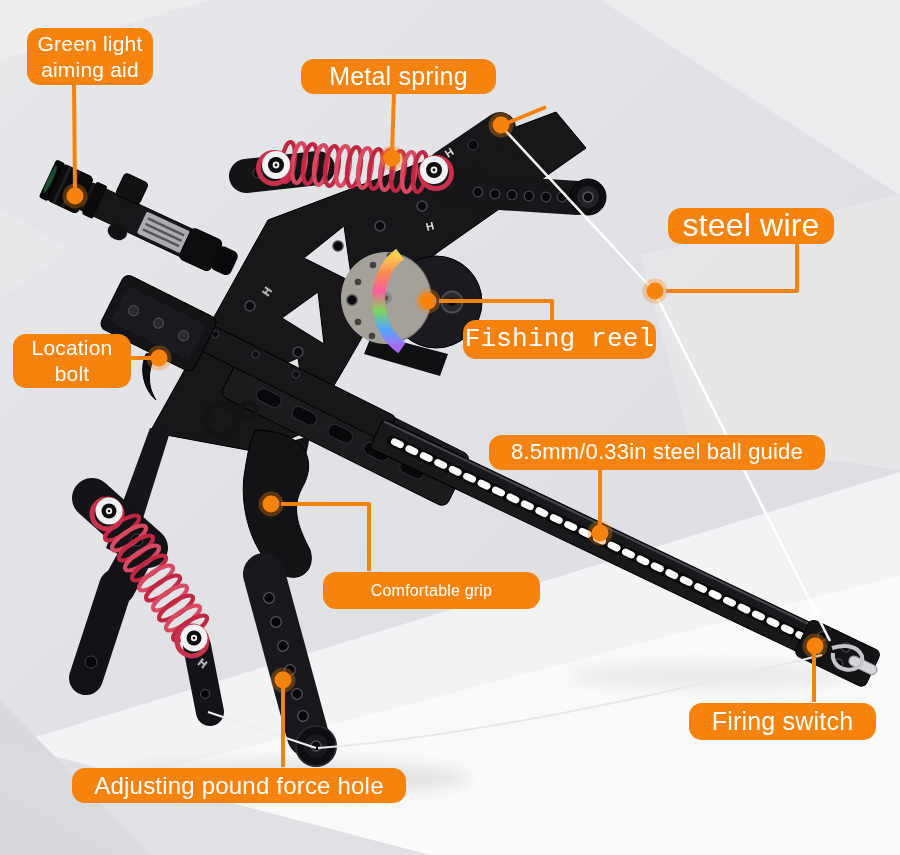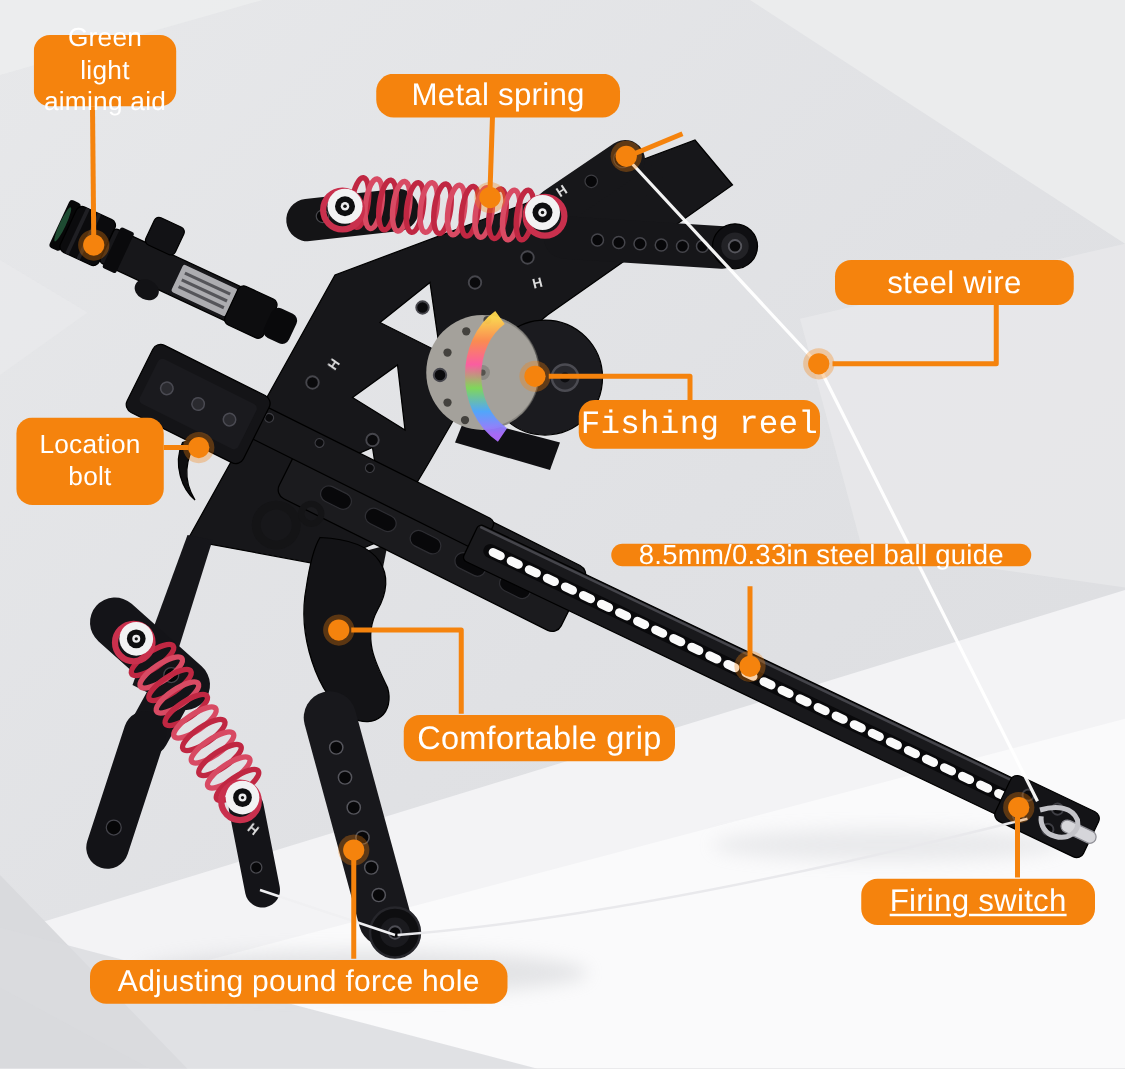--- a/index.html
+++ b/index.html
@@ -341,22 +341,22 @@
           <circle cx="815" cy="646" r="12.5" fill="#F5830D" opacity="0.32"></circle>
           <circle cx="815" cy="646" r="8.5" fill="#F5830D"></circle>
         </g>
     <g>
           <circle cx="283" cy="680" r="12.5" fill="#F5830D" opacity="0.32"></circle>
           <circle cx="283" cy="680" r="8.5" fill="#F5830D"></circle>
         </g>
   </g>
 </svg>
 
-  <div class="chip wrap" style="left:27px;  top:28px;  width:114px; height:57px; font-size:21px;">Green light aiming aid</div>
-  <div class="chip nowrap" style="left:301px; top:59px;  width:195px; height:35px; font-size:25px;border-radius:14px;">Metal spring</div>
-  <div class="chip nowrap" style="left:668px; top:208px; width:191px; height:36px; font-size:25px;">steel wire</div>
+  <div class="chip wrap" style="left:27px;  top:28px;  width:126px; height:57px; font-size:21px;">Green light aiming aid</div>
+  <div class="chip nowrap" style="left:301px; top:59px;  width:195px; height:35px; font-size:25px;">Metal spring</div>
+  <div class="chip nowrap" style="left:668px; top:208px; width:166px; height:36px; font-size:32px;">steel wire</div>
   <div class="chip nowrap" style="left:463px; top:320px; width:193px; height:39px; font-size:26px;font-family:Liberation Mono, monospace;">Fishing reel</div>
-  <div class="chip wrap" style="left:13px;  top:334px; width:118px; height:70px; font-size:21px;">Location bolt</div>
-  <div class="chip nowrap" style="left:489px; top:435px; width:336px; height:18px; font-size:22px;">8.5mm/0.33in steel ball guide</div>
-  <div class="chip nowrap" style="left:323px; top:572px; width:217px; height:37px; font-size:26px;">Comfortable grip</div>
-  <div class="chip nowrap" style="left:689px; top:703px; width:187px; height:37px; font-size:25px;text-decoration:underline;">Firing switch</div>
+  <div class="chip wrap" style="left:13px;  top:334px; width:118px; height:54px; font-size:21px;">Location bolt</div>
+  <div class="chip nowrap" style="left:489px; top:435px; width:336px; height:35px; font-size:22px;">8.5mm/0.33in steel ball guide</div>
+  <div class="chip nowrap" style="left:323px; top:572px; width:217px; height:37px; font-size:16px;">Comfortable grip</div>
+  <div class="chip nowrap" style="left:689px; top:703px; width:187px; height:37px; font-size:25px;">Firing switch</div>
   <div class="chip nowrap" style="left:72px;  top:768px; width:334px; height:35px; font-size:24px;">Adjusting pound force hole</div>
 </div>
 
 </body></html>

